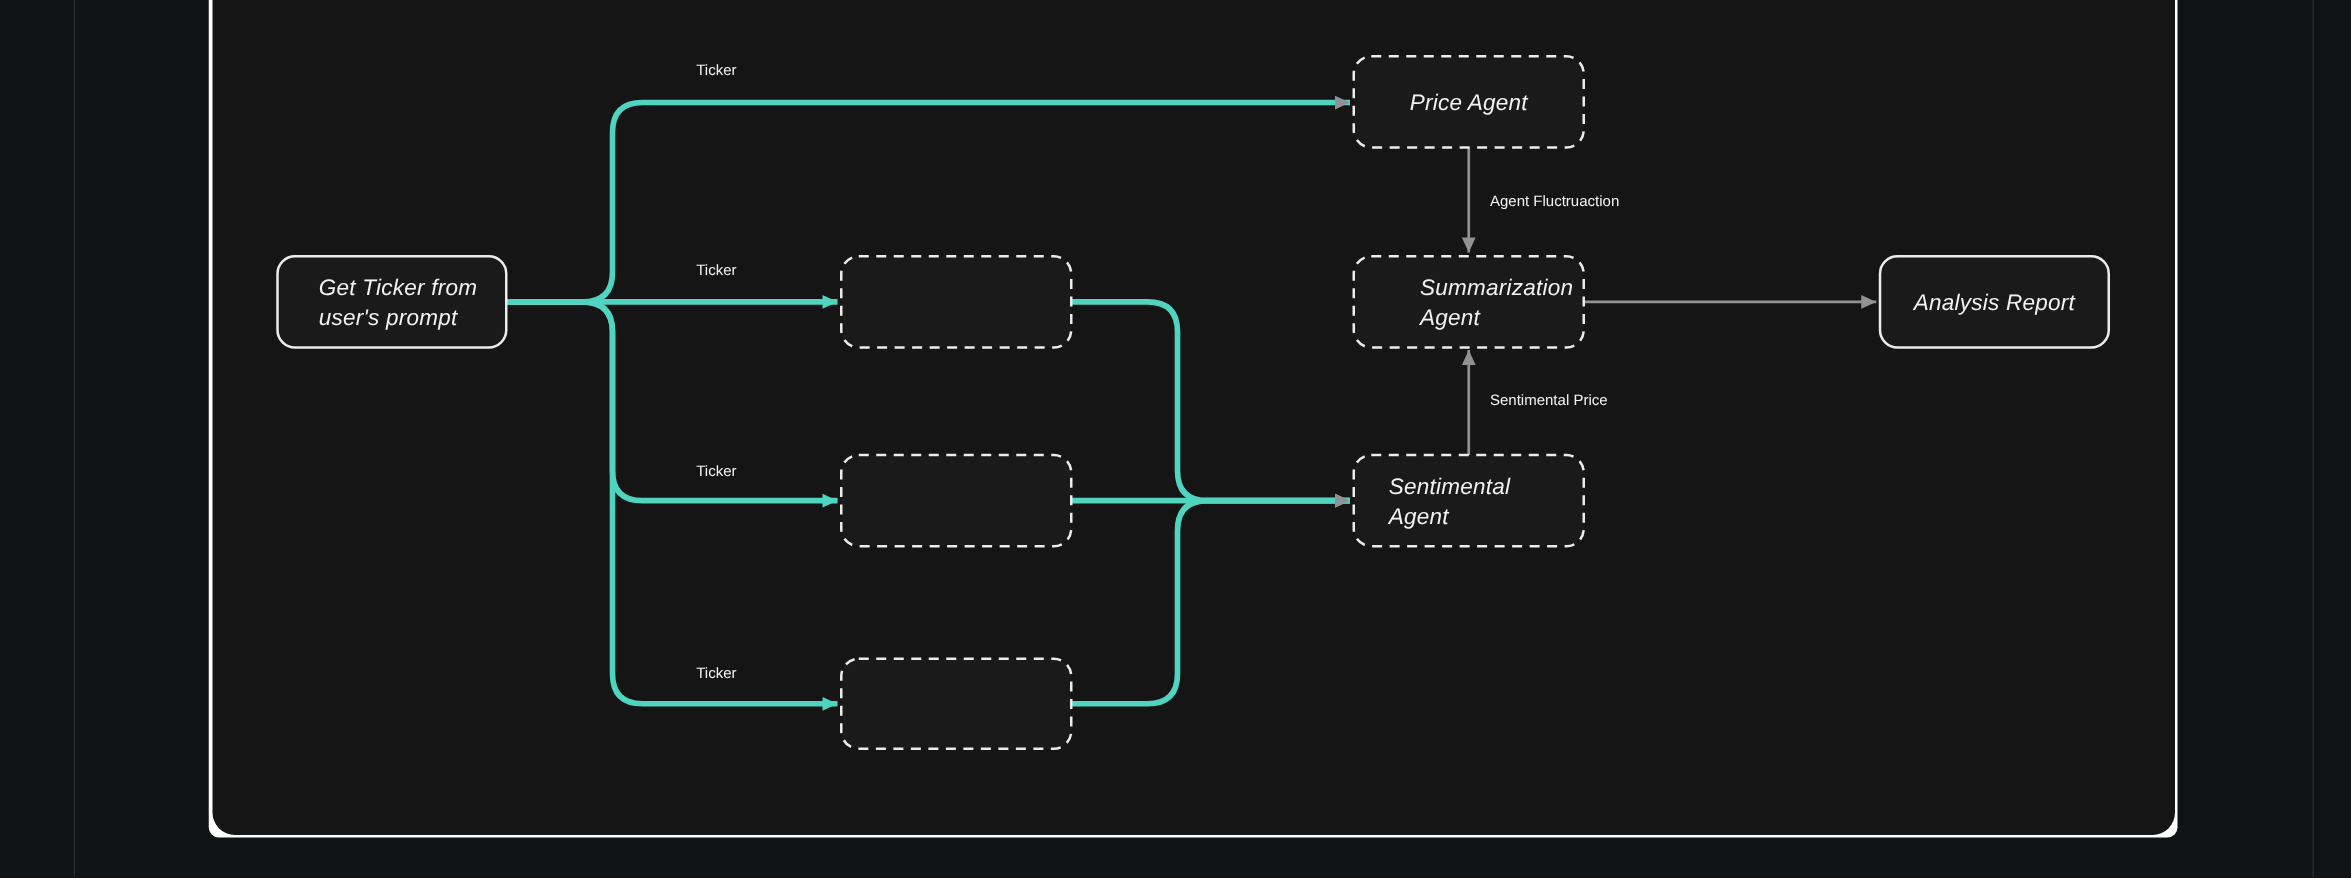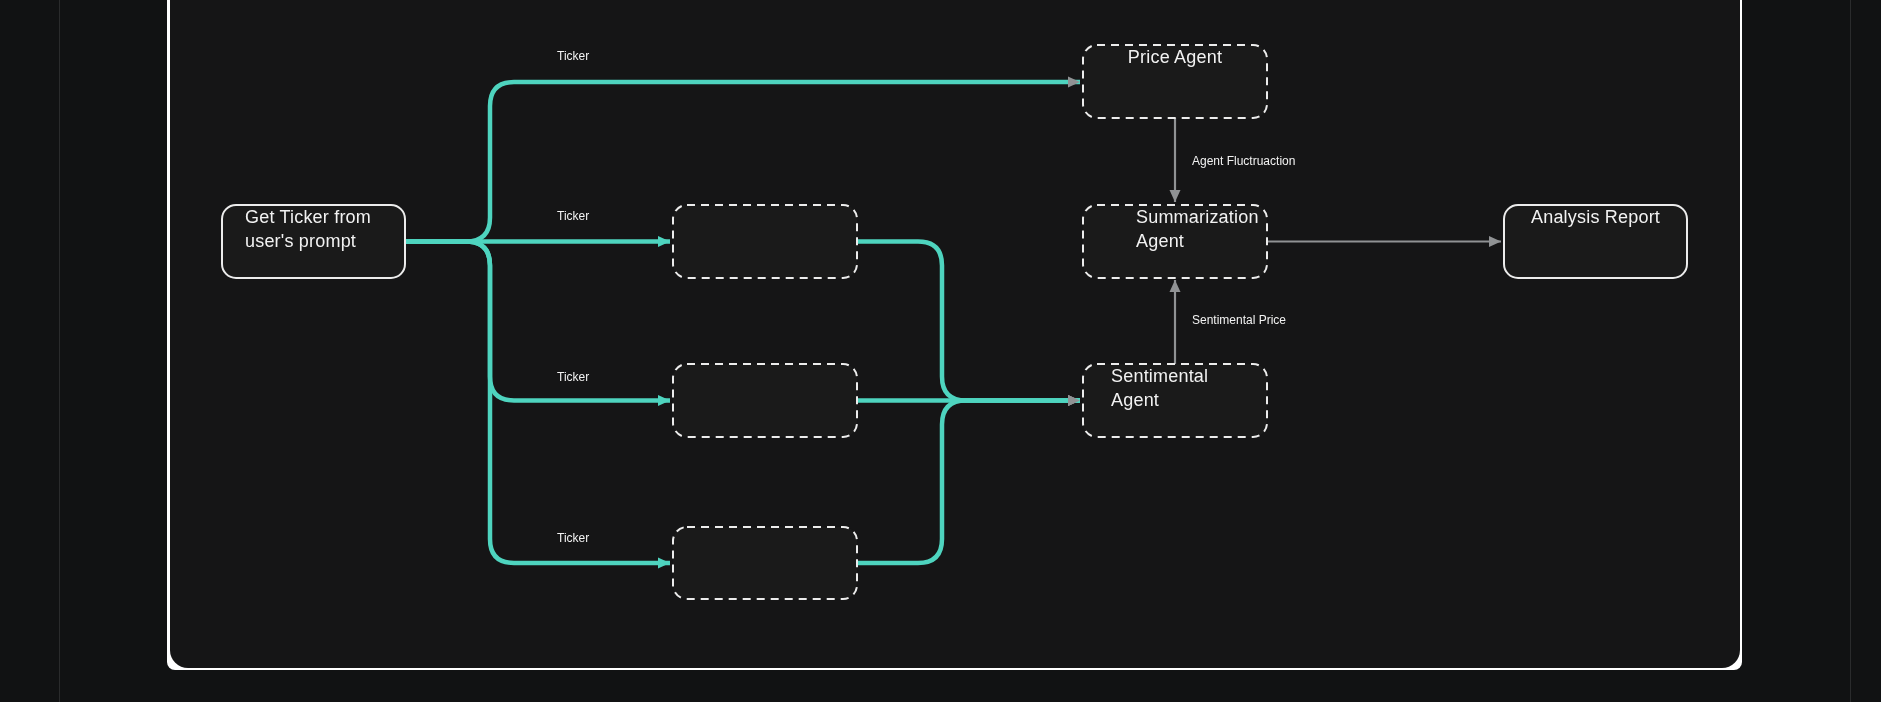--- a/index.html
+++ b/index.html
@@ -13,22 +13,22 @@
   #panel{position:absolute;left:167px;top:-26px;width:1575px;height:696px;
          background:var(--panel);border-radius:8px;}
   #panel-inner{position:absolute;left:2.5px;top:2.5px;right:2.5px;bottom:2.5px;
          background:var(--canvas);border-radius:18px;}
   #edges-svg{position:absolute;left:0;top:0;width:1881px;height:702px;}
   .edge-teal{stroke:var(--teal);stroke-width:4.5;fill:none;}
   .edge-gray{stroke:var(--gray);stroke-width:2.2;fill:none;}
   .node-rect{fill:var(--node-fill);stroke:var(--node-border);stroke-width:2;}
   .node-rect.dashed{stroke-dasharray:8 6;}
   .ah-gray{fill:var(--gray);} .ah-teal{fill:var(--teal);}
-  .node-label{position:absolute;display:flex;flex-direction:column;justify-content:flex-start;
-         color:var(--text);font-size:18px;line-height:24px;letter-spacing:.2px;}
+  .node-label{position:absolute;display:flex;flex-direction:column;justify-content:center;
+         color:var(--text);font-size:18px;line-height:24px;letter-spacing:.2px;font-style:italic;}
   .node-label.align-center{align-items:center;text-align:center;}
   .node-label.align-left{align-items:flex-start;}
   .edge-label{position:absolute;color:var(--text);font-size:12px;line-height:19px;white-space:nowrap;}
 </style>
 </head>
 <body>
 
 <div id="page">
 
   <div class="faint-line" style="left:59px"></div>
@@ -64,21 +64,21 @@
     <rect class="node-rect" x="222" y="205" width="183" height="73" rx="14"></rect>
     <rect class="node-rect dashed" x="1083" y="45" width="184" height="73" rx="14"></rect>
     <rect class="node-rect dashed" x="673" y="205" width="184" height="73" rx="14"></rect>
     <rect class="node-rect dashed" x="673" y="364" width="184" height="73" rx="14"></rect>
     <rect class="node-rect dashed" x="673" y="527" width="184" height="72" rx="14"></rect>
     <rect class="node-rect dashed" x="1083" y="205" width="184" height="73" rx="14"></rect>
     <rect class="node-rect dashed" x="1083" y="364" width="184" height="73" rx="14"></rect>
     <rect class="node-rect" x="1504" y="205" width="183" height="73" rx="14"></rect>
   </svg>
 
-  <div class="node-label align-left" style="left:220px;top:205px;width:183px;height:73px;padding-left:25px;box-sizing:border-box">
+  <div class="node-label align-left" style="left:230px;top:205px;width:183px;height:73px;padding-left:25px;box-sizing:border-box">
     <span>Get Ticker from</span>
     <span>user's prompt</span>
   </div>
 
   <div class="node-label align-center" style="left:1083px;top:45px;width:184px;height:73px">
     <span>Price Agent</span>
   </div>
 
 
 

